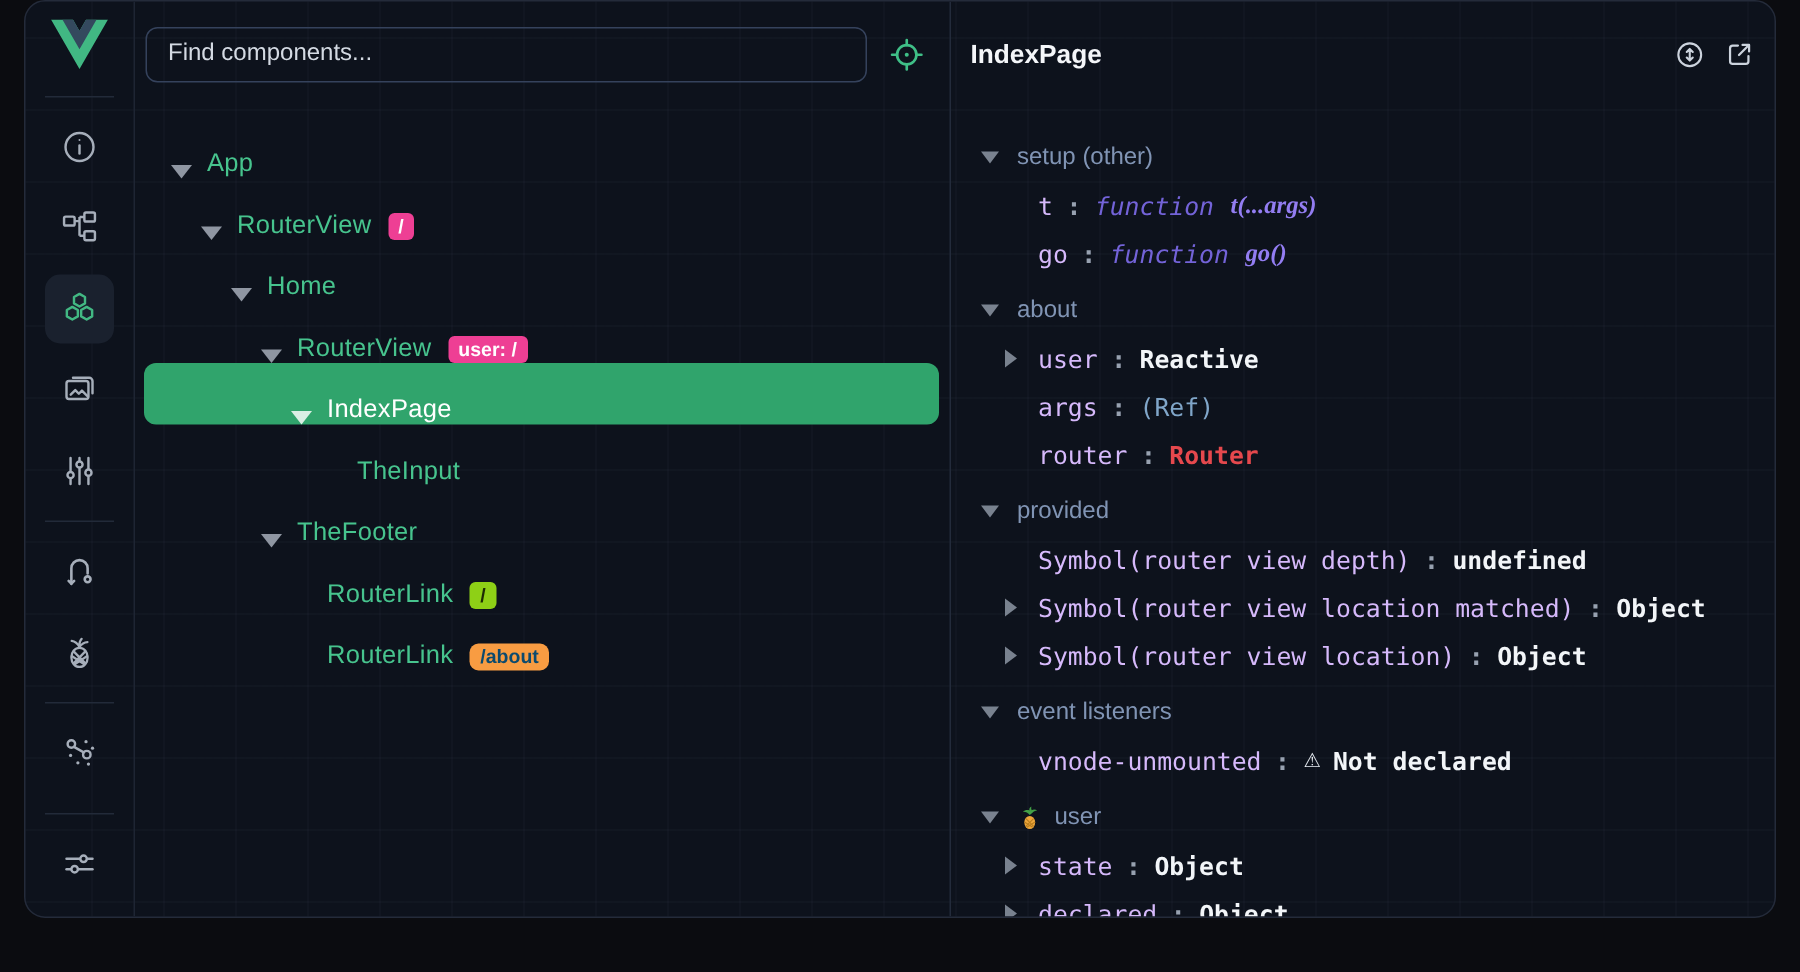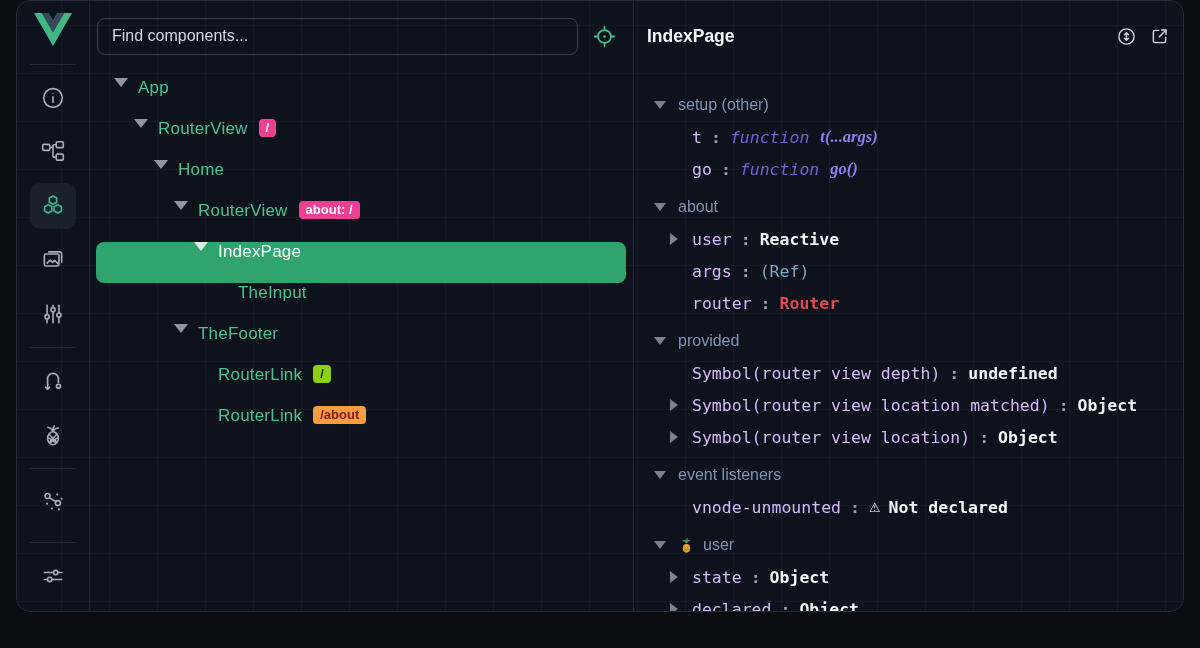--- a/index.html
+++ b/index.html
@@ -46,21 +46,21 @@
     flex:1;height:37px;box-sizing:border-box;
     background:transparent;border:1px solid #35425c;border-radius:8px;
     padding:0 14px;font-family:"Liberation Sans",sans-serif;font-size:16px;color:#dde2ea;outline:none;
   }
   .search-input::placeholder{color:#d4dae3;opacity:1;}
   .target-btn{margin-left:14px;color:#3fbf87;display:flex;cursor:pointer;}
   .target-btn svg{width:25px;height:25px;}
   .tree-body{position:absolute;left:0;top:70px;right:0;bottom:0;padding-top:7px;overflow:hidden;}
   .tree-row{
     height:41px;margin:0 7px;border-radius:8px;
-    display:flex;align-items:flex-start;cursor:pointer;white-space:nowrap;
+    display:flex;align-items:flex-end;cursor:pointer;white-space:nowrap;
   }
   .tree-indent{flex:0 0 auto;height:1px;}
   .tree-arrow{flex:0 0 24px;display:flex;align-items:center;}
   .tri-down{width:0;height:0;border-left:7px solid transparent;border-right:7px solid transparent;border-top:9px solid #8f96a2;}
   .tree-row.selected{background:#30a46c;}
   .tree-row.selected .tri-down{border-top-color:#d9efe4;}
   .tree-label{font-size:17px;font-weight:500;color:#47c48e;letter-spacing:.2px;}
   .tree-row.selected .tree-label{color:#ffffff;}
   .tree-badge{
     margin-left:11px;padding:2px 7px 3px;border-radius:4px;
@@ -237,21 +237,21 @@
             <span class="tri-down"></span>
           </span>
           <span class="tree-label">Home</span>
         </div>
         <div class="tree-row">
           <span class="tree-indent" style="width: 78px;"></span>
           <span class="tree-arrow">
             <span class="tri-down"></span>
           </span>
           <span class="tree-label">RouterView</span>
-          <span class="tree-badge" style="background: rgb(238, 63, 148); color: rgb(255, 255, 255);">about: /</span>
+          <span class="tree-badge" style="background: rgb(238, 63, 148); color: rgb(255, 255, 255);">user: /</span>
         </div>
         <div class="tree-row selected">
           <span class="tree-indent" style="width: 98px;"></span>
           <span class="tree-arrow">
             <span class="tri-down"></span>
           </span>
           <span class="tree-label">IndexPage</span>
         </div>
         <div class="tree-row">
           <span class="tree-indent" style="width: 118px;"></span>
@@ -268,21 +268,21 @@
         <div class="tree-row">
           <span class="tree-indent" style="width: 98px;"></span>
           <span class="tree-arrow"></span>
           <span class="tree-label">RouterLink</span>
           <span class="tree-badge" style="background: rgb(142, 208, 22); color: rgb(29, 43, 4);">/</span>
         </div>
         <div class="tree-row">
           <span class="tree-indent" style="width: 98px;"></span>
           <span class="tree-arrow"></span>
           <span class="tree-label">RouterLink</span>
-          <span class="tree-badge" style="background: rgb(248, 156, 66); color: #7f1d1d;">/about</span>
+          <span class="tree-badge" style="background: rgb(248, 156, 66); color: #0c4a6e; border-radius: 6px;">/about</span>
         </div>
       </div>
   </section>
 
   <section class="details-panel">
     <div class="details-header">
       <h1 class="dp-title">IndexPage</h1>
       <span class="dp-iconbtn">
         <svg viewBox="0 0 24 24" fill="none" stroke="currentColor" stroke-width="1.6" stroke-linecap="round" stroke-linejoin="round">
           <circle cx="12" cy="12" r="8.7"></circle>

